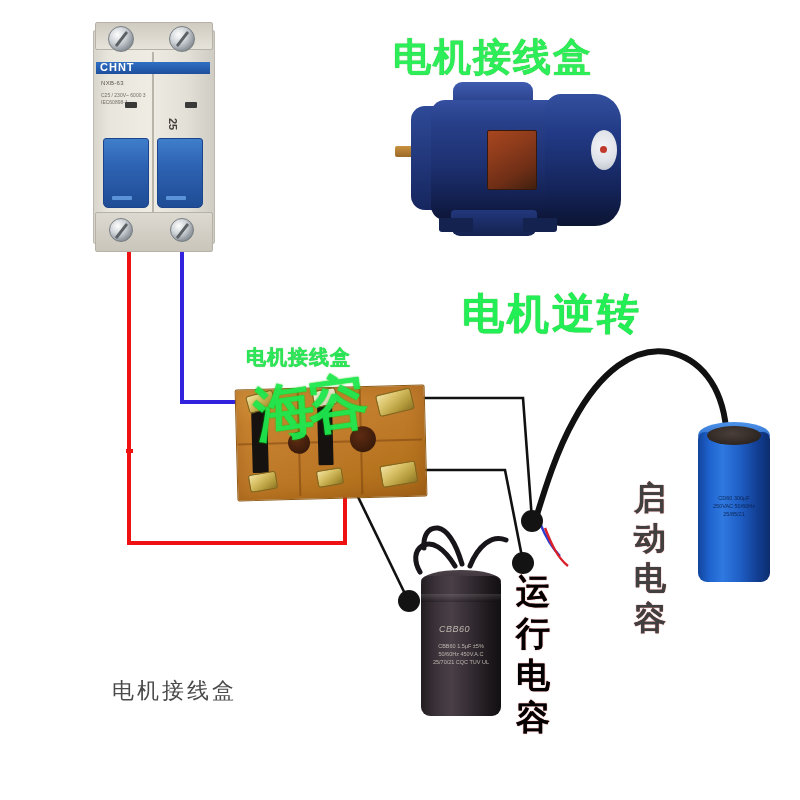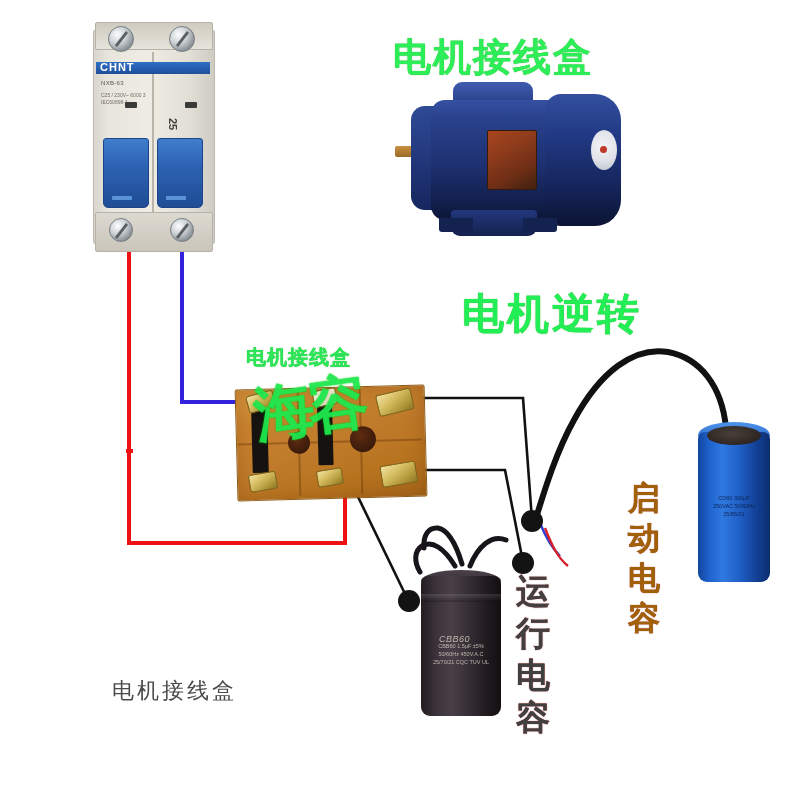--- a/index.html
+++ b/index.html
@@ -110,21 +110,21 @@
 
   
   #runcap{left:413px;top:548px;width:96px;height:168px;}
   .rc-body{position:absolute;left:8px;top:28px;width:80px;height:140px;border-radius:8px 8px 9px 9px;
     background:linear-gradient(90deg,#221d21 0%,#3b3239 18%,#4a3f47 38%,#342c33 62%,#1d181c 86%,#120f12 100%);}
   .rc-top{position:absolute;left:8px;top:22px;width:80px;height:22px;border-radius:50%;
     background:linear-gradient(180deg,#4c4149,#2a2329);}
   .rc-rim{position:absolute;left:8px;top:46px;width:80px;height:8px;
     background:linear-gradient(180deg,rgba(255,255,255,.12),rgba(0,0,0,.25));}
   .rc-logo{position:absolute;left:26px;top:76px;width:44px;height:14px;
-    color:#cfc9bd;font-size:9px;font-style:italic;letter-spacing:.5px;opacity:.85;margin-top:10px;}
+    color:#cfc9bd;font-size:9px;font-style:italic;letter-spacing:.5px;opacity:.85;}
   .rc-text{position:absolute;left:18px;top:94px;width:60px;
     color:#d8d3c8;font-size:5.5px;line-height:8px;text-align:center;opacity:.8;
     font-family:"Liberation Sans",sans-serif;}
 
   
   #startcap{left:694px;top:408px;width:80px;height:176px;}
   .sc-body{position:absolute;left:4px;top:24px;width:72px;height:150px;border-radius:7px 7px 9px 9px;
     background:linear-gradient(90deg,#12459c 0%,#1f63cf 16%,#2f79e0 34%,#1f5fc6 58%,#123f94 82%,#0c2d6d 100%);}
   .sc-ring{position:absolute;left:4px;top:14px;width:72px;height:26px;border-radius:50%;
     background:linear-gradient(180deg,#4d93ea,#1d56b8);}
@@ -134,24 +134,24 @@
     color:#0a1c45;font-size:5.5px;line-height:8px;text-align:center;opacity:.85;}
 
   
   .cnlabel{position:absolute;font-family:"DejaVu Sans","Liberation Sans",sans-serif;}
   #t-motor{left:393px;top:32px;font-size:38px;font-weight:bold;color:#2bee58;
     letter-spacing:2px;text-shadow:0 0 1px #0a0;}
   #t-reverse{left:462px;top:286px;font-size:42px;font-weight:bold;color:#22ee55;
     letter-spacing:3px;text-shadow:0 0 1px #0a0;}
   #t-jbox{left:246px;top:344px;font-size:20px;font-weight:bold;color:#2ae85a;
     letter-spacing:1px;text-shadow:0 0 1px #0a0;}
-  #t-runcap{left:516px;top:570px;font-size:34px;font-weight:bold;color:#404040;
+  #t-runcap{left:516px;top:570px;font-size:34px;font-weight:bold;color:#000000;
     line-height:42px;width:40px;text-shadow:0 0 1px #800;}
-  #t-startcap{left:628px;top:478px;font-size:32px;font-weight:bold;color:#a16207;
-    line-height:40px;width:38px;text-shadow:0 0 1px #800;}
+  #t-startcap{left:628px;top:478px;font-size:32px;font-weight:bold;color:#404040;
+    line-height:40px;width:38px;text-shadow:0 0 1px #800;text-align:right;}
   #t-watermark-bottom{left:112px;top:676px;font-size:22px;color:#4a4a4a;letter-spacing:3px;}
   #t-watermark-box{left:254px;top:380px;font-size:60px;color:#1ee84e;font-weight:bold;
     opacity:.95;transform:rotate(-8deg);line-height:56px;letter-spacing:-6px;
     text-shadow:0 0 2px #0c0;}
 </style>
 </head>
 <body>
 
 <div id="stage">
 

